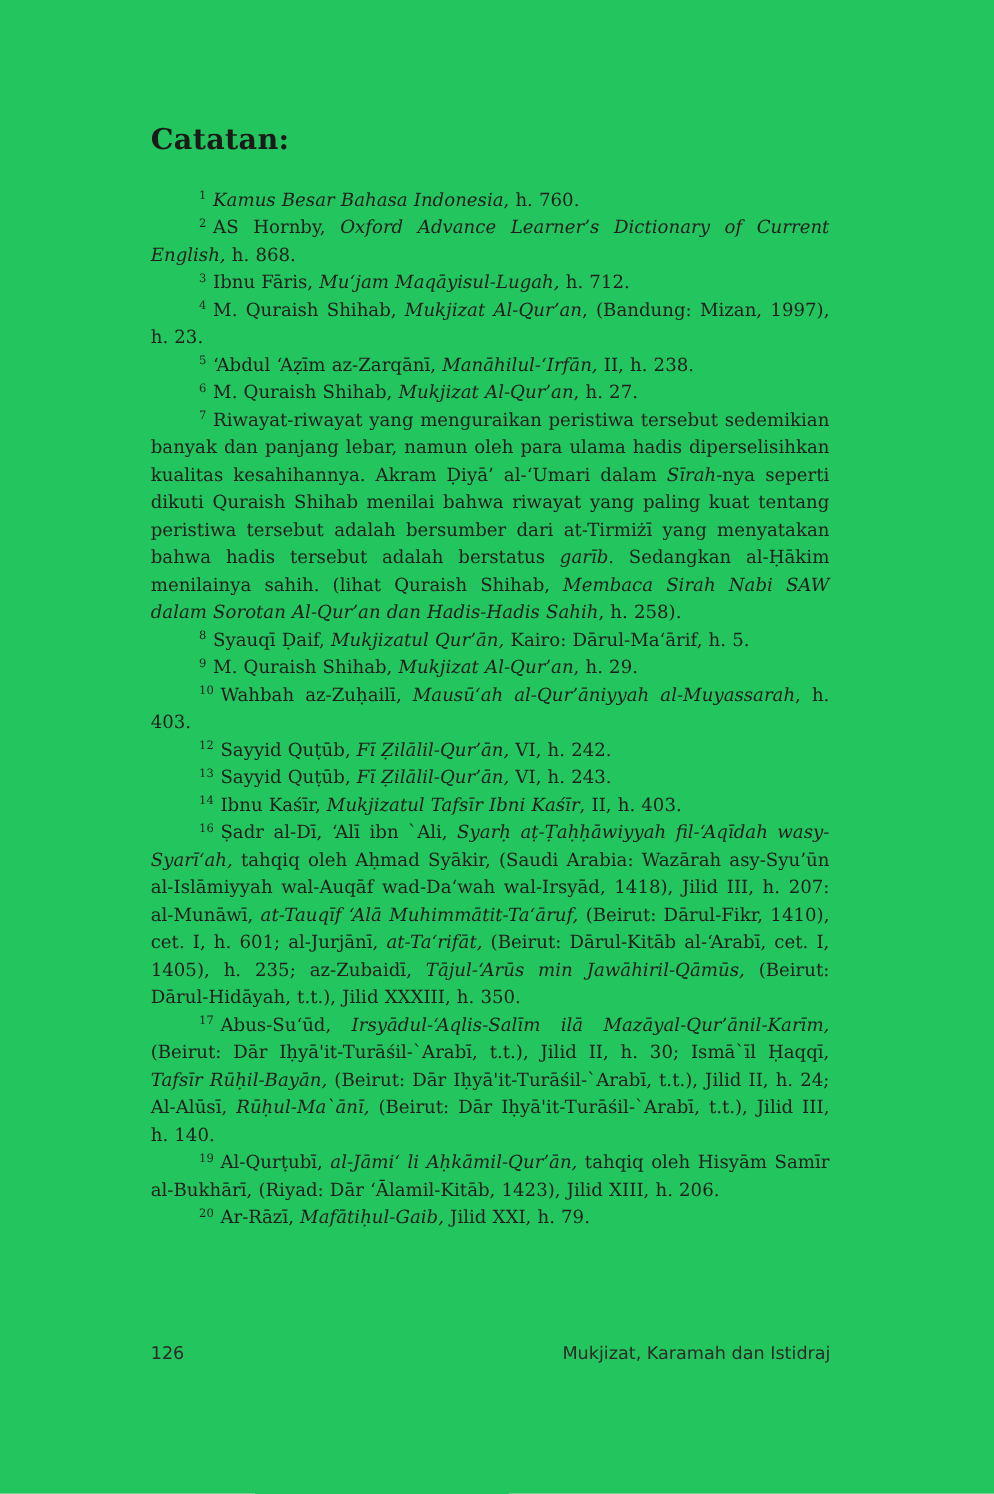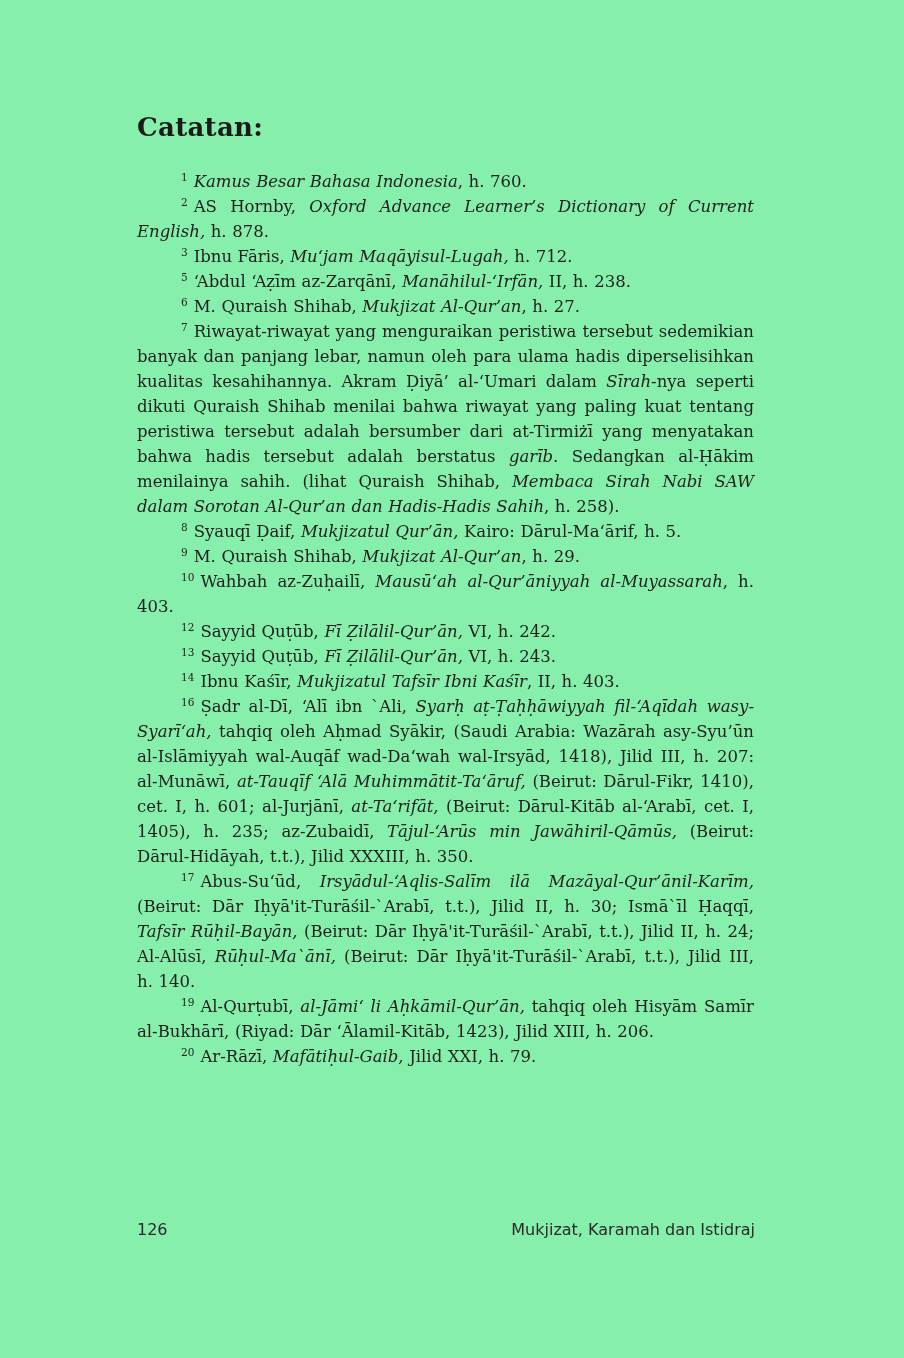--- a/index.html
+++ b/index.html
@@ -5,21 +5,21 @@
   html, body {
     margin: 0;
     padding: 0;
     background: #e8e8e6;
   }
   .page {
     position: relative;
     width: 904px;
     height: 1358px;
     margin: 0 auto;
-    background: #86efac;
+    background: #22c55e;
     color: #201f1d;
     font-family: "DejaVu Serif", "Liberation Serif", serif;
     overflow: hidden;
   }
   .content {
     position: absolute;
     left: 137px;
     top: 112px;
     width: 617px;
   }
@@ -63,22 +63,23 @@
   }
 </style>
 </head>
 <body>
 
 <div class="page">
   <div class="content">
     <h1 class="page-title">Catatan:</h1>
     <div class="notes">
         <p class="note"><sup>1</sup><em>Kamus Besar Bahasa Indonesia</em><span>, h. 760.</span></p>
-        <p class="note"><sup>2</sup><span>AS Hornby, </span><em>Oxford Advance Learner’s Dictionary of Current English,</em><span> h. 878.</span></p>
+        <p class="note"><sup>2</sup><span>AS Hornby, </span><em>Oxford Advance Learner’s Dictionary of Current English,</em><span> h. 868.</span></p>
         <p class="note"><sup>3</sup><span>Ibnu Fāris, </span><em>Mu‘jam Maqāyisul-Lugah,</em><span> h. 712.</span></p>
+        <p class="note"><sup>4</sup><span>M. Quraish Shihab, </span><em>Mukjizat Al-Qur’an</em><span>, (Bandung: Mizan, 1997), h. 23.</span></p>
         <p class="note"><sup>5</sup><span>‘Abdul ‘Aẓīm az-Zarqānī, </span><em>Manāhilul-‘Irfān,</em><span> II, h. 238.</span></p>
         <p class="note"><sup>6</sup><span>M. Quraish Shihab, </span><em>Mukjizat Al-Qur’an</em><span>, h. 27.</span></p>
         <p class="note"><sup>7</sup><span>Riwayat-riwayat yang menguraikan peristiwa tersebut sedemikian banyak dan panjang lebar, namun oleh para ulama hadis diperselisihkan kualitas kesahihannya. Akram Ḍiyā’ al-‘Umari dalam </span><em>Sīrah</em><span>-nya seperti dikuti Quraish Shihab  menilai bahwa riwayat yang paling kuat tentang peristiwa tersebut adalah bersumber dari at-Tirmiżī yang menyatakan bahwa hadis tersebut adalah berstatus </span><em>garīb</em><span>. Sedangkan al-Ḥākim  menilainya sahih. (lihat Quraish Shihab, </span><em>Membaca Sirah Nabi SAW dalam Sorotan Al-Qur’an dan Hadis-Hadis Sahih</em><span>, h. 258).</span></p>
         <p class="note"><sup>8</sup><span>Syauqī Ḍaif, </span><em>Mukjizatul Qur’ān,</em><span>  Kairo: Dārul-Ma‘ārif, h. 5.</span></p>
         <p class="note"><sup>9</sup><span>M. Quraish Shihab, </span><em>Mukjizat Al-Qur’an</em><span>, h. 29.</span></p>
         <p class="note"><sup>10</sup><span>Wahbah az-Zuḥailī, </span><em>Mausū‘ah al-Qur’āniyyah al-Muyassarah</em><span>, h. 403.</span></p>
         <p class="note"><sup>12</sup><span>Sayyid Quṭūb, </span><em>Fī Ẓilālil-Qur’ān,</em><span> VI, h. 242.</span></p>
         <p class="note"><sup>13</sup><span>Sayyid Quṭūb, </span><em>Fī Ẓilālil-Qur’ān,</em><span> VI, h. 243.</span></p>
         <p class="note"><sup>14</sup><span>Ibnu Kaśīr, </span><em>Mukjizatul Tafsīr Ibni Kaśīr</em><span>, II, h. 403.</span></p>
         <p class="note"><sup>16</sup><span>Ṣadr al-Dī, ‘Alī ibn `Ali, </span><em>Syarḥ aṭ-Ṭaḥḥāwiyyah fil-‘Aqīdah wasy-Syarī‘ah,</em><span> tahqiq oleh Aḥmad Syākir, (Saudi Arabia: Wazārah asy-Syu’ūn al-Islāmiyyah wal-Auqāf wad-Da‘wah wal-Irsyād, 1418), Jilid III, h. 207: al-Munāwī, </span><em>at-Tauqīf ‘Alā Muhimmātit-Ta‘āruf,</em><span> (Beirut: Dārul-Fikr, 1410), cet. I, h. 601; al-Jurjānī, </span><em>at-Ta‘rifāt,</em><span> (Beirut: Dārul-Kitāb al-‘Arabī, cet. I, 1405), h. 235; az-Zubaidī, </span><em>Tājul-‘Arūs min Jawāhiril-Qāmūs,</em><span> (Beirut: Dārul-Hidāyah, t.t.), Jilid XXXIII, h. 350.</span></p>

